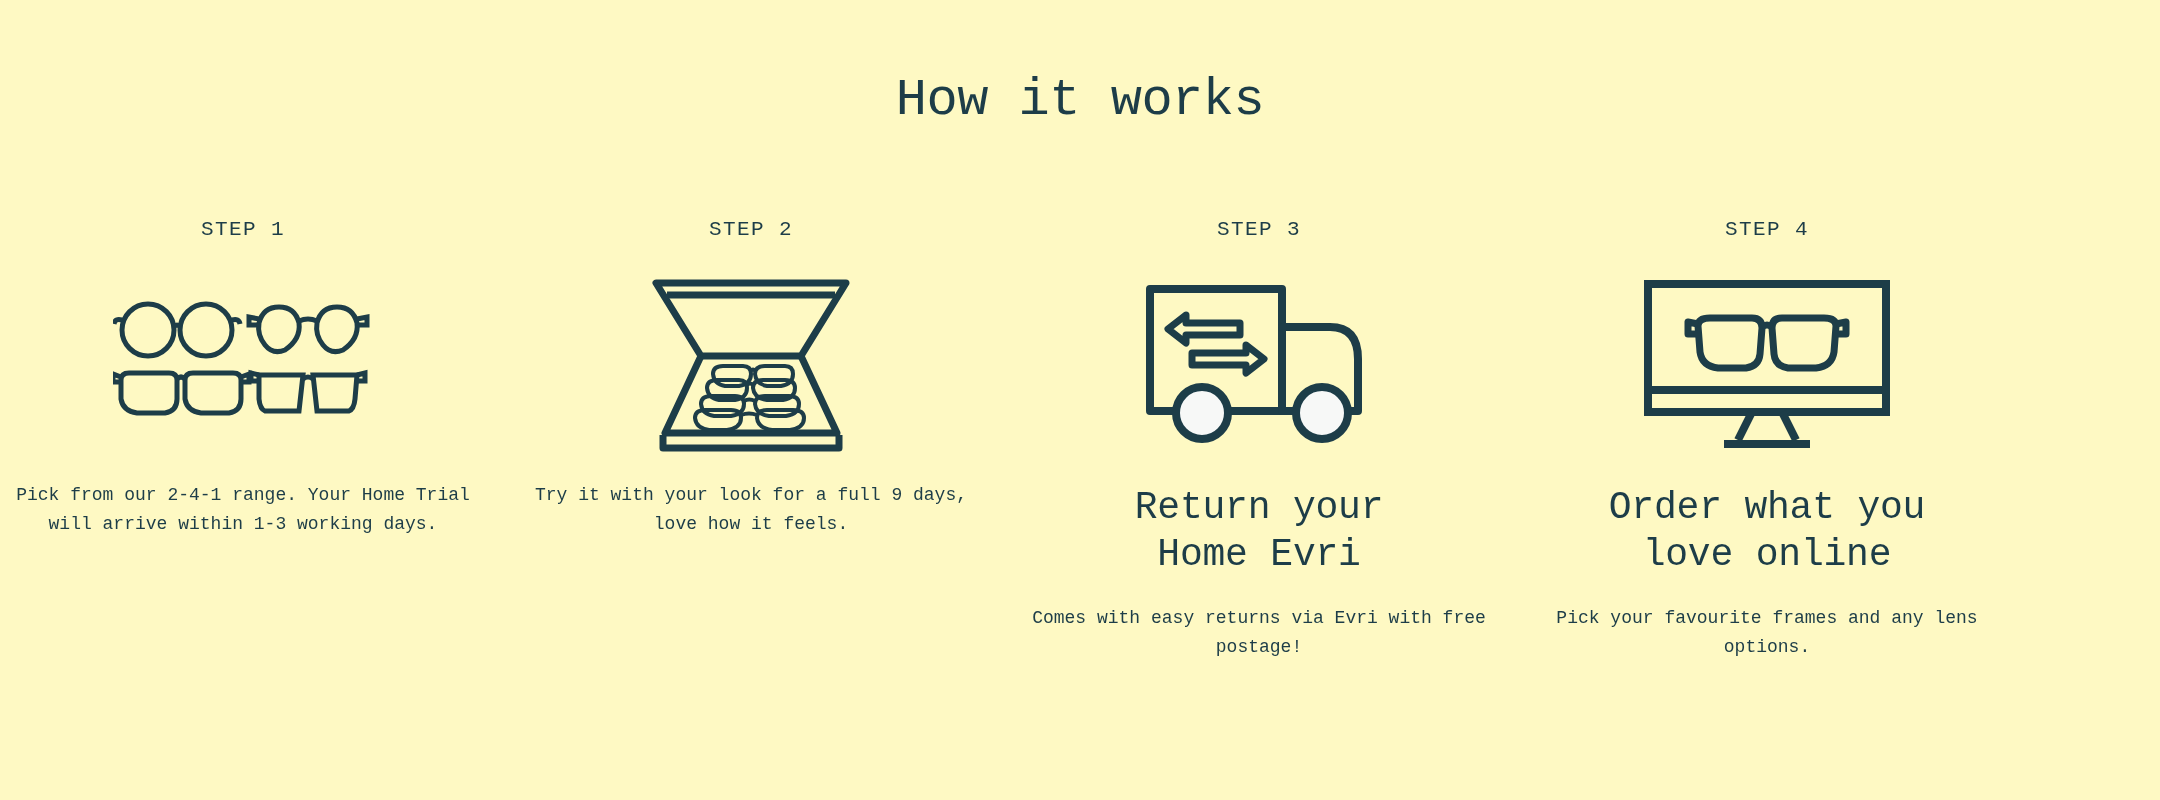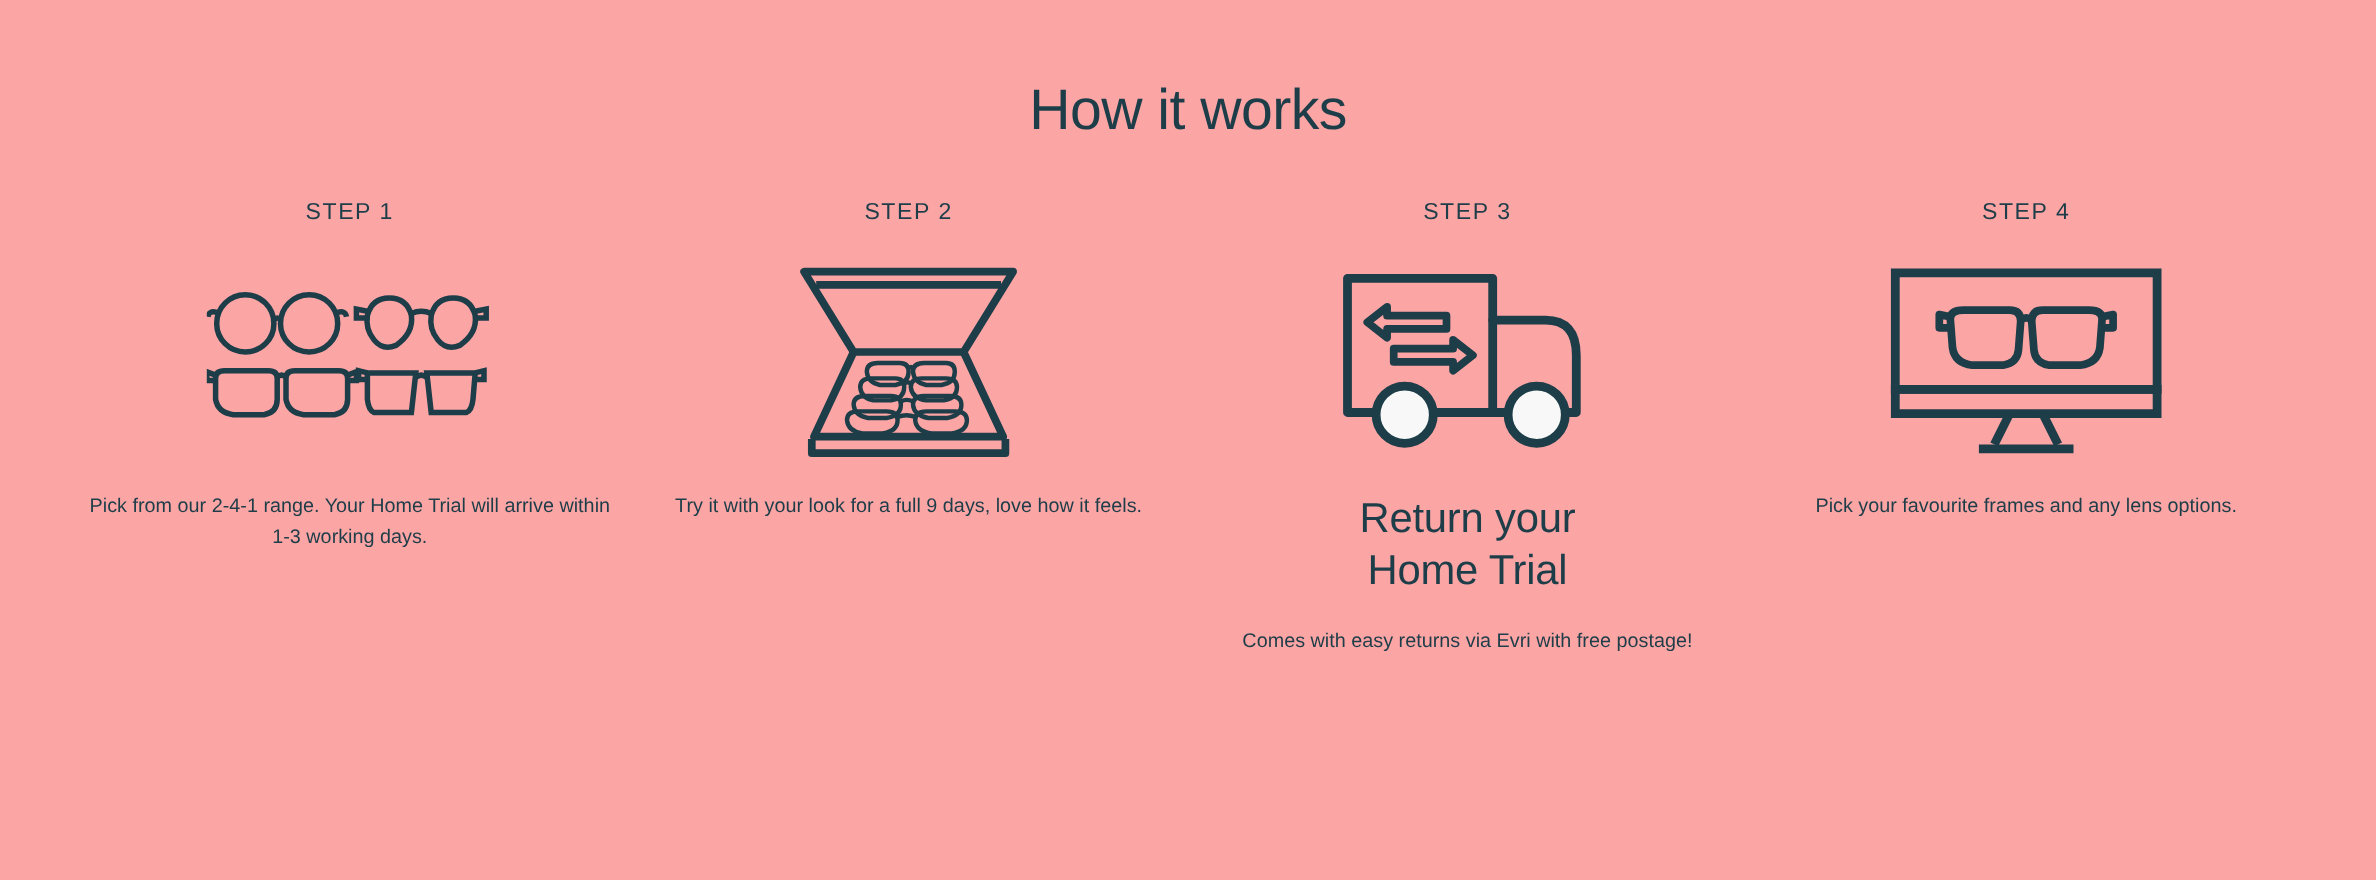--- a/index.html
+++ b/index.html
@@ -4,44 +4,45 @@
 <style>
   * { margin:0; padding:0; box-sizing:border-box; }
   html, body {
     width:2160px; height:800px;
     background:#f7f8f7;
     font-family:"Liberation Sans", sans-serif;
     -webkit-font-smoothing:antialiased;
   }
   #section {
     width:2160px; height:800px;
-    background:#fca5a5;
+    background:#fef9c3;
     display:flex; flex-direction:column;
-    align-items:center;
     padding-top:72px;
+    font-family:Liberation Mono, monospace;
   }
   #page-title {
     font-size:52px;
     font-weight:400;
     color:#1d3d48;
     letter-spacing:-0.5px;
     line-height:1.1;
     text-align:center;
   }
   #steps {
     margin-top:52px;
     width:2010px;
     display:flex;
     justify-content:space-between;
     align-items:flex-start;
   }
   .step {
     width:486px;
     display:flex; flex-direction:column; align-items:center;
     text-align:center;
+    margin-top:37px;
   }
   .step-label {
     font-size:21px;
     font-weight:400;
     letter-spacing:1.4px;
     color:#1d3d48;
     text-transform:uppercase;
   }
   .icon-wrap {
     height:180px;
@@ -162,21 +163,21 @@
             <circle cx="178" cy="130" r="26" fill="#f7f8f7"></circle>
           </g>
 
           <g stroke="#1d3d48" stroke-width="7" fill="none" stroke-linejoin="round" stroke-linecap="round">
             <path d="M96 40 L42 40 L42 32 L24 46 L42 60 L42 52 L96 52 Z"></path>
             <path d="M48 70 L102 70 L102 62 L120 76 L102 90 L102 82 L48 82 Z"></path>
           </g>
         </svg>
       </div>
       <div class="step-heading">Return your
-Home Trial</div>
+Home Evri</div>
       <div class="step-body">Comes with easy returns via Evri with free postage!</div>
     </div>
 
     <div class="step step-4">
       <div class="step-label">STEP 4</div>
       <div class="icon-wrap">
         <svg width="250" height="175" viewBox="0 0 250 175" fill="none">
           <g stroke="#1d3d48" stroke-width="8" fill="none" stroke-linejoin="miter">
 
             <path d="M6 6 L244 6 L244 112 L6 112 Z"></path>
@@ -190,17 +191,19 @@
 
           <g stroke="#1d3d48" stroke-width="7" fill="none" stroke-linejoin="round">
             <path d="M56 48 Q56 40 68 40 L110 40 Q120 40 120 50 L118 76 Q117 88 104 90 L76 90 Q60 88 58 74 Z"></path>
             <path d="M194 48 Q194 40 182 40 L140 40 Q130 40 130 50 L132 76 Q133 88 146 90 L174 90 Q190 88 192 74 Z"></path>
             <path d="M120 49 Q125 45 130 49"></path>
             <path d="M56 46 L46 44 L46 56 L56 56"></path>
             <path d="M194 46 L204 44 L204 56 L194 56"></path>
           </g>
         </svg>
       </div>
+      <div class="step-heading">Order what you
+love online</div>
       <div class="step-body">Pick your favourite frames and any lens options.</div>
     </div>
 
   </div>
 </div>
 
 </body></html>

